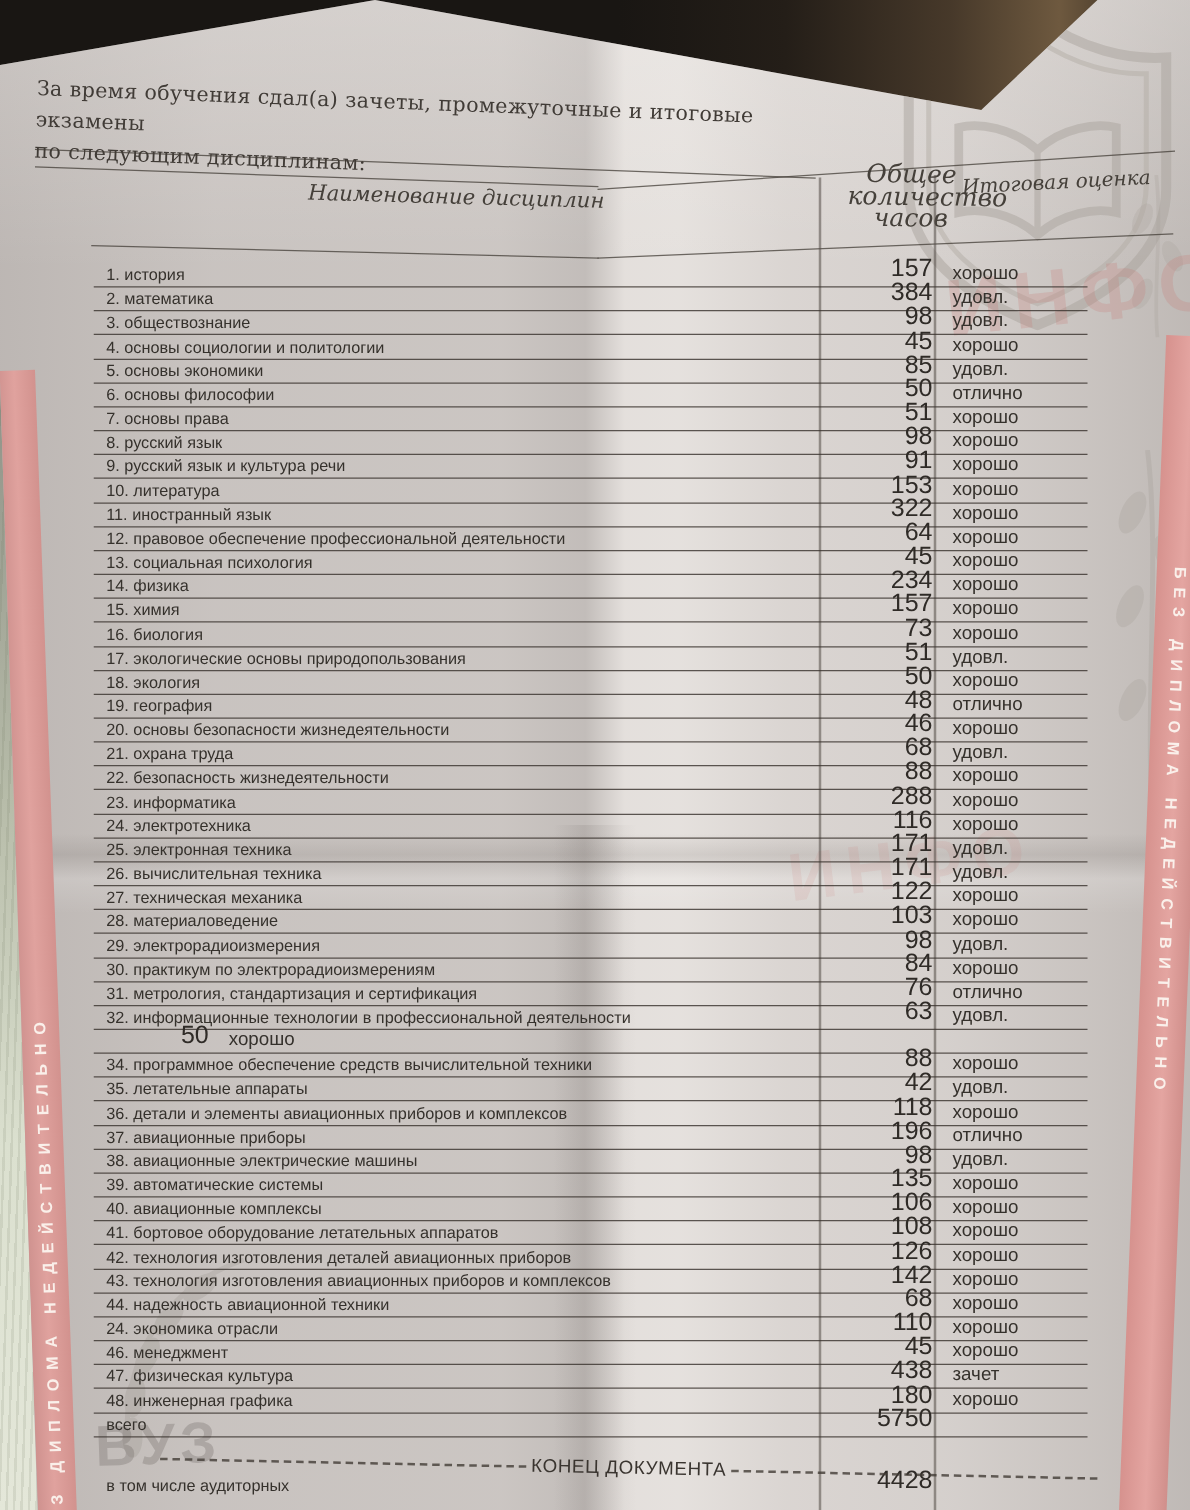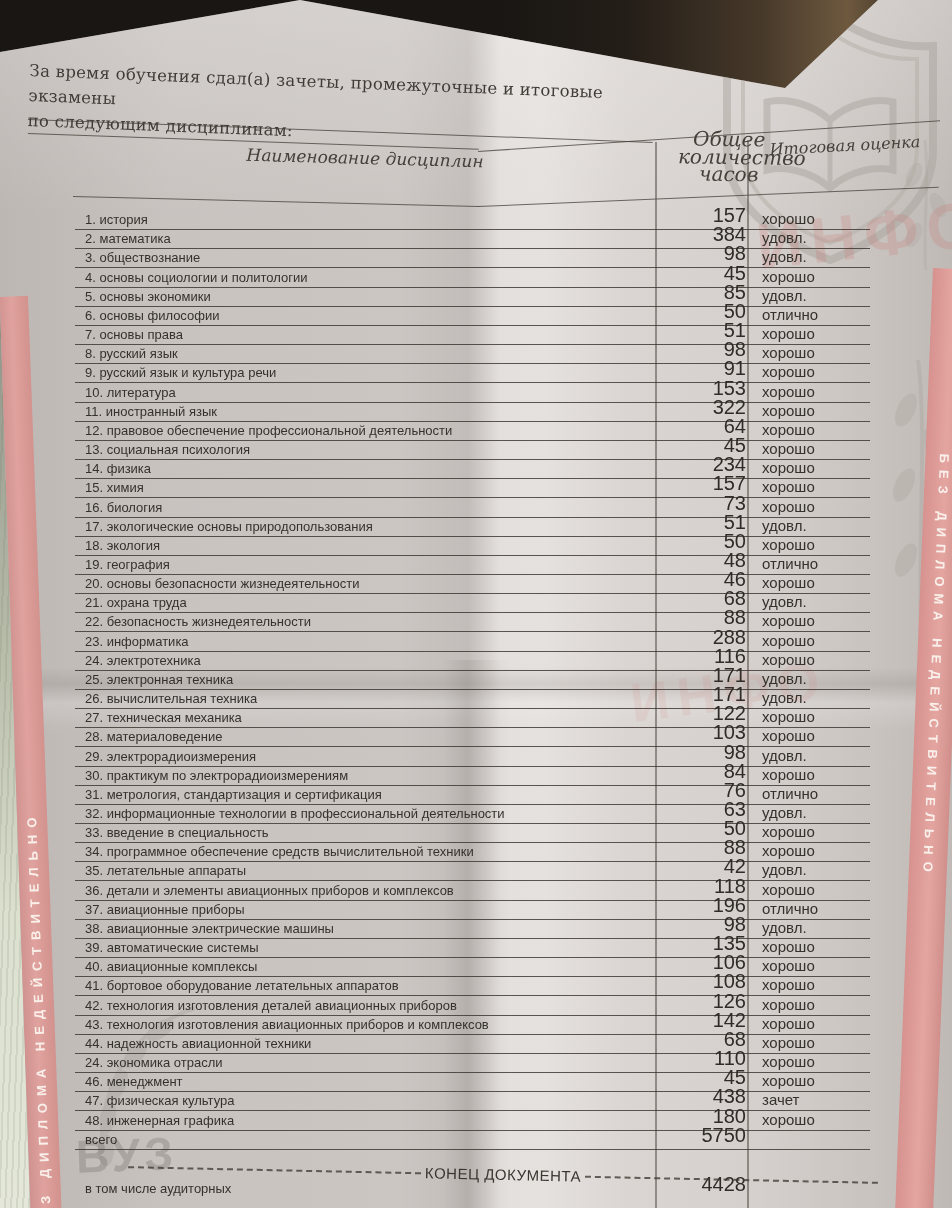--- a/index.html
+++ b/index.html
@@ -339,21 +339,20 @@
         <div class="c-name">31. метрология, стандартизация и сертификация</div>
         <div class="c-hours">76</div>
         <div class="c-grade">отлично</div>
       </div>
       <div class="row">
         <div class="c-name">32. информационные технологии в профессиональной деятельности</div>
         <div class="c-hours">63</div>
         <div class="c-grade">удовл.</div>
       </div>
       <div class="row">
-        <div class="c-name">33. введение в специальность</div>
         <div class="c-hours">50</div>
         <div class="c-grade">хорошо</div>
       </div>
       <div class="row">
         <div class="c-name">34. программное обеспечение средств вычислительной техники</div>
         <div class="c-hours">88</div>
         <div class="c-grade">хорошо</div>
       </div>
       <div class="row">
         <div class="c-name">35. летательные аппараты</div>

